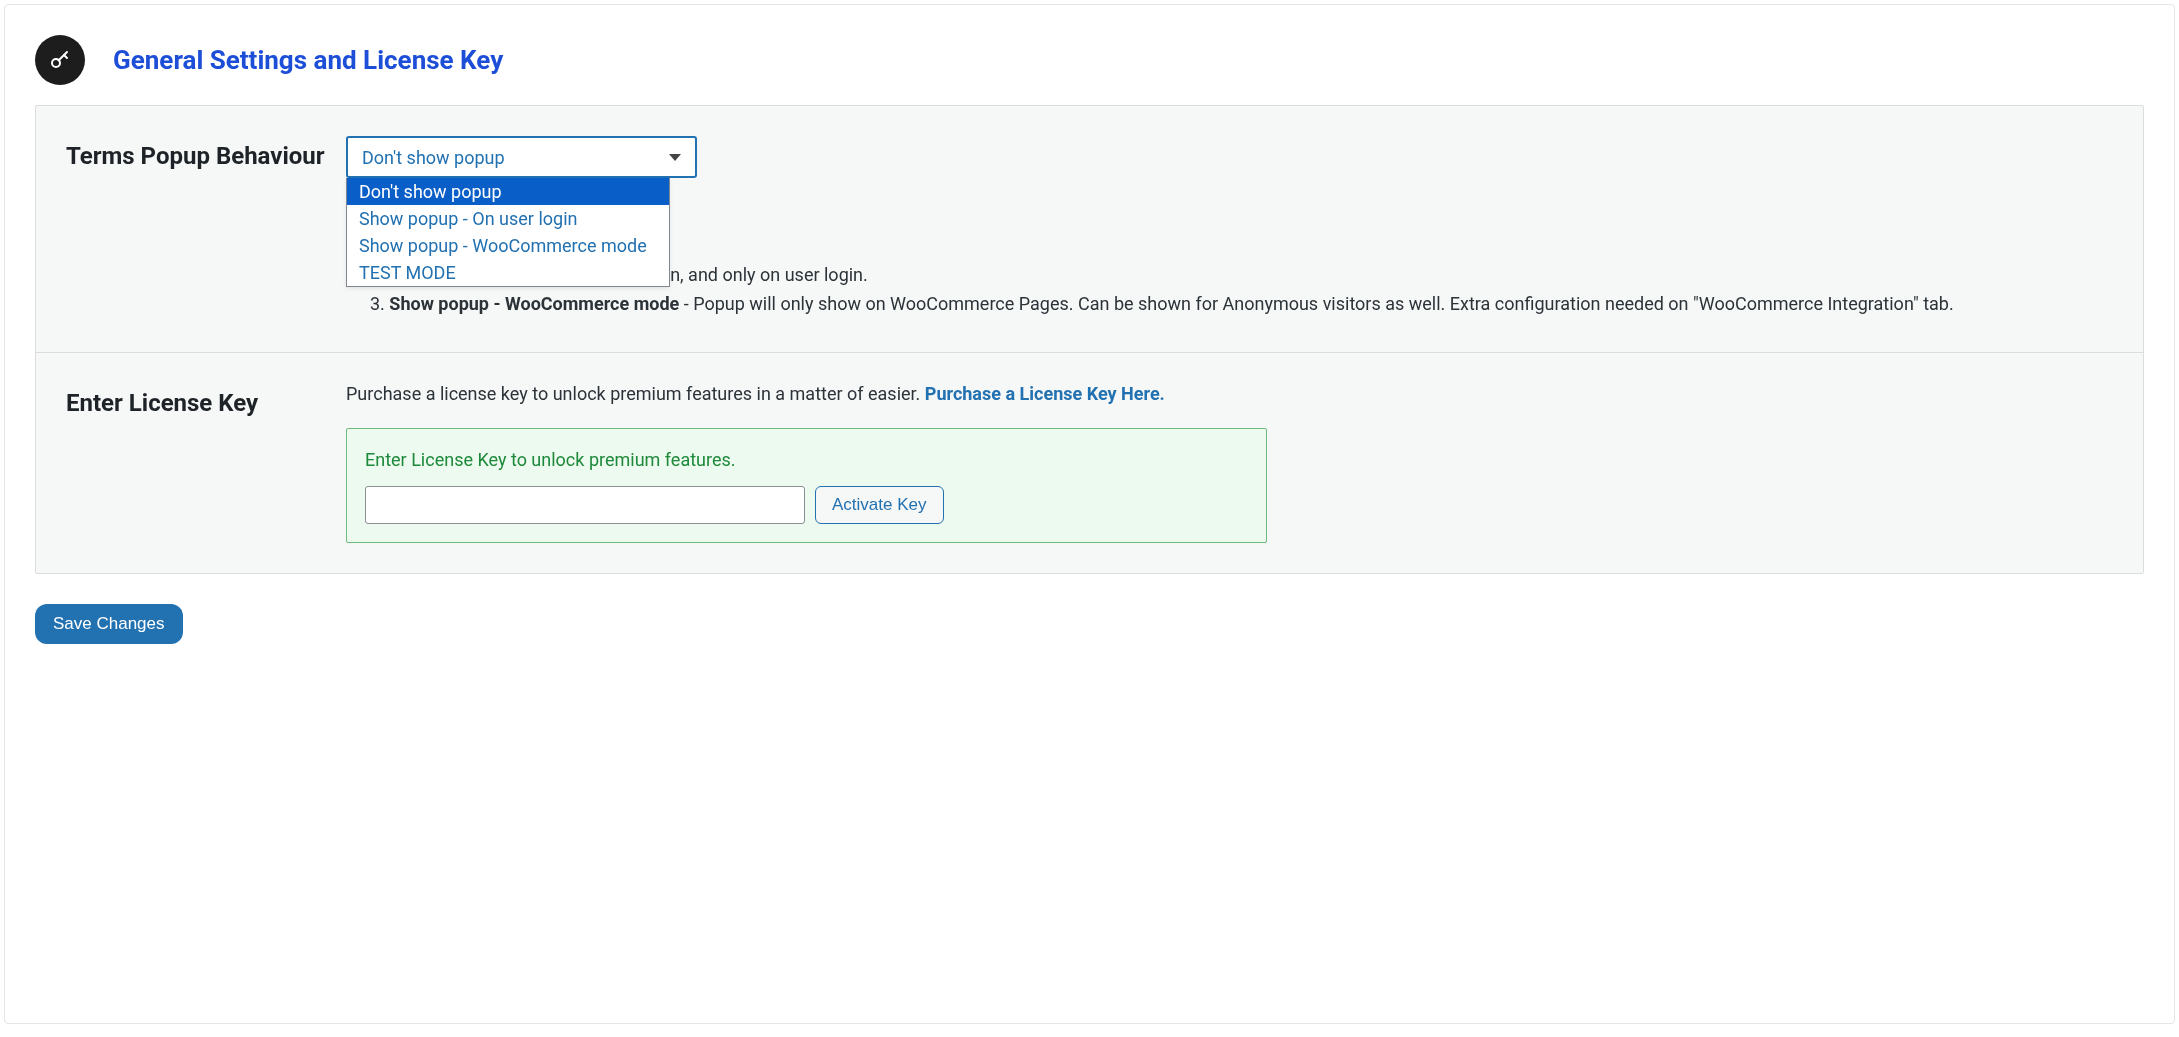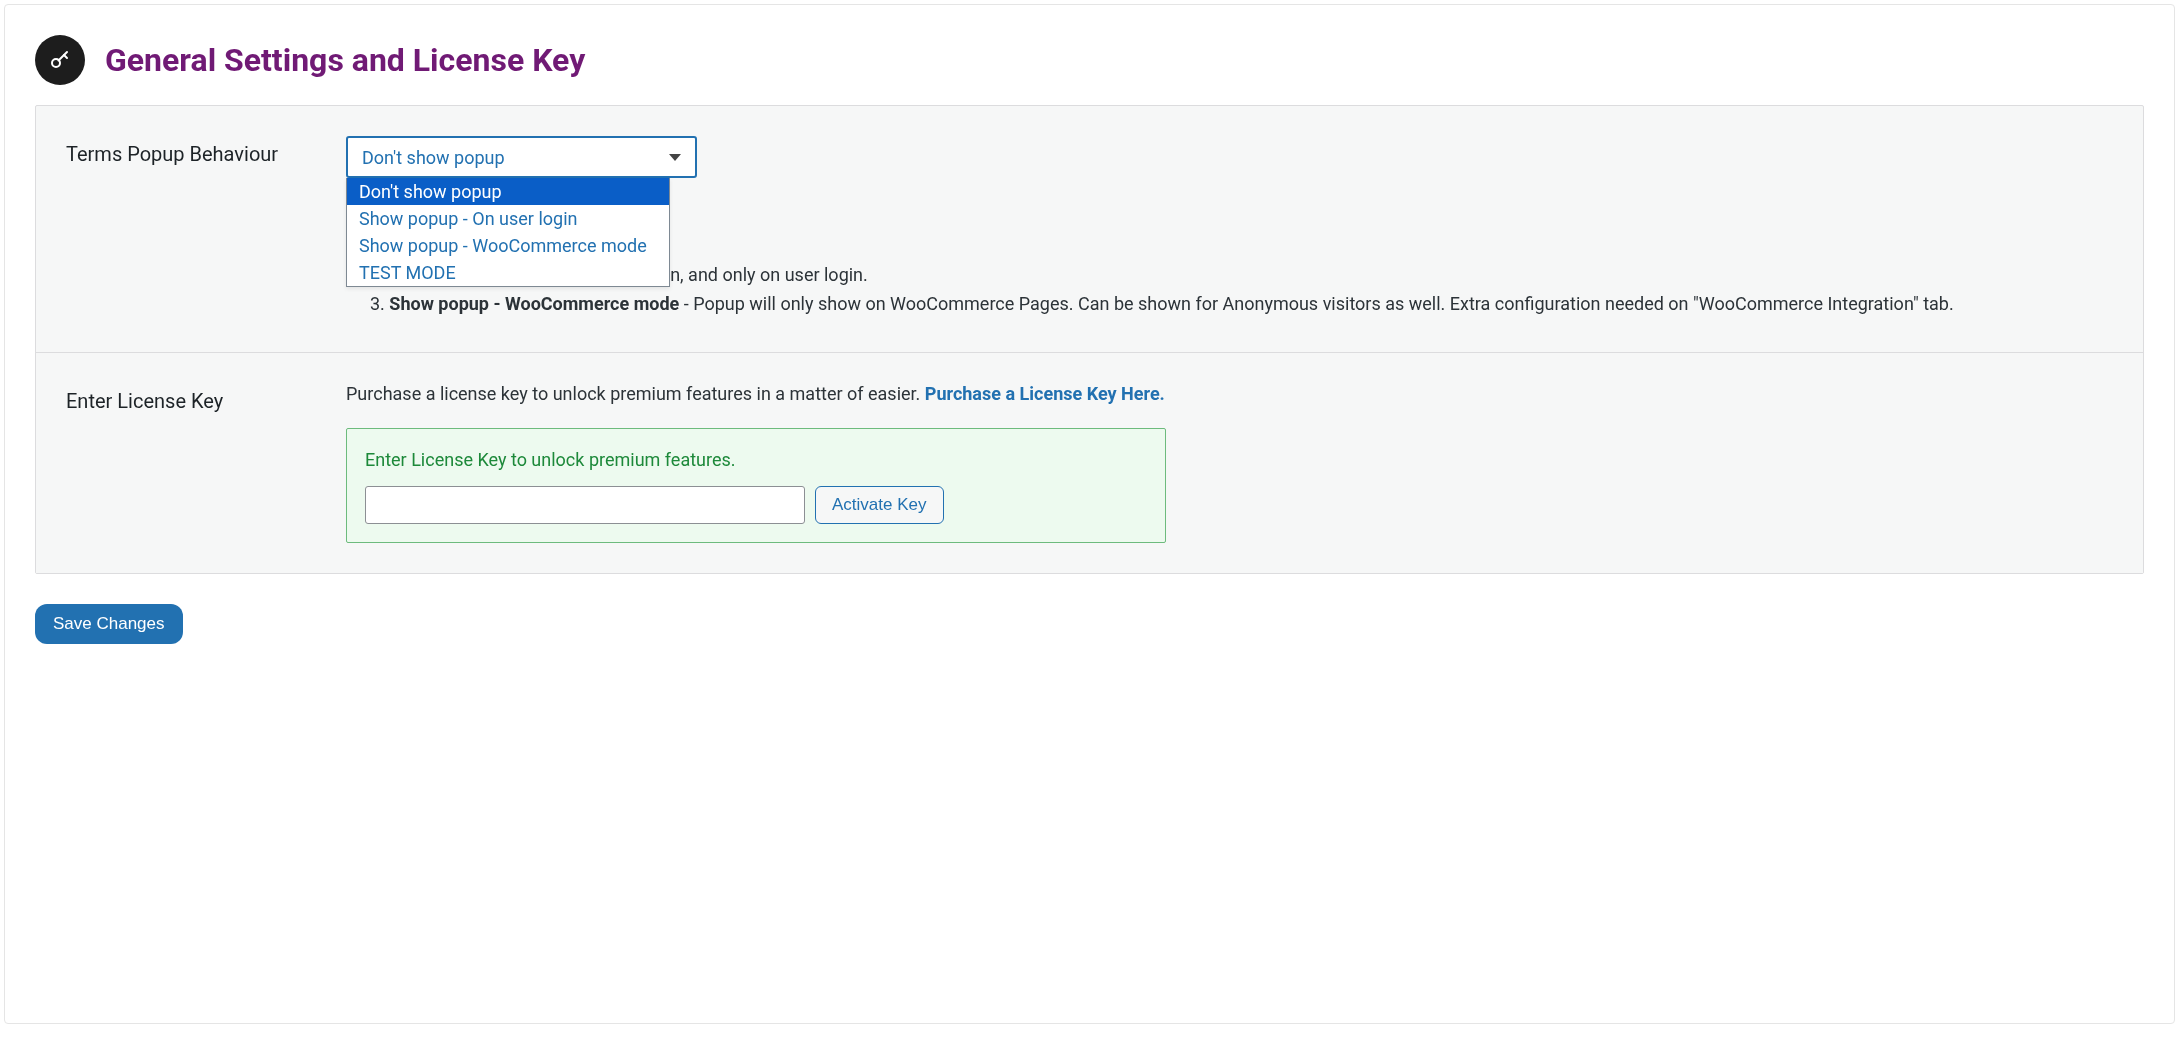--- a/index.html
+++ b/index.html
@@ -28,43 +28,43 @@
     height: 50px;
     border-radius: 50%;
     background: #1d1d1d;
     color: #fff;
     display: flex;
     align-items: center;
     justify-content: center;
   }
   .header-icon svg { width: 24px; height: 24px; }
   .header h1 {
-    font-size: 32px;
+    font-size: 26px;
     font-weight: 700;
-    margin: 0;
-    color: #701a75;
+    margin: 8px;
+    color: #1d4ed8;
   }
 
   .form-table {
     border: 1px solid #dcdcde;
     border-radius: 2px;
     margin: 0 30px;
     background: #f6f7f7;
   }
   .form-row {
     display: flex;
     padding: 30px;
     border-bottom: 1px solid #dcdcde;
   }
   .form-row:last-child { border-bottom: none; }
   .form-label-col {
     width: 280px;
     flex-shrink: 0;
-    font-weight: 400;
-    font-size: 20px;
+    font-weight: 700;
+    font-size: 24px;
     padding-top: 6px;
   }
   .form-field-col { flex: 1; position: relative; }
 
   .select-wrap { position: relative; width: 351px; }
   .select-control {
     width: 100%;
     height: 42px;
     border: 2px solid #2271b1;
     border-radius: 3px;
@@ -118,21 +118,21 @@
     color: #2c3338;
     margin-bottom: 24px;
   }
   .license-desc a { color: #2271b1; text-decoration: none; font-weight: bold; }
 
   .license-box {
     border: 1px solid #6dbb7d;
     border-radius: 2px;
     background: #edfaef;
     padding: 20px 18px 18px 18px;
-    width: 820px;
+    width: 921px;
   }
   .license-box-msg {
     color: #1d893a;
     font-size: 18px;
     margin-bottom: 16px;
   }
   .license-row { display: flex; gap: 10px; align-items: center; }
   .license-input {
     width: 440px;
     height: 38px;

